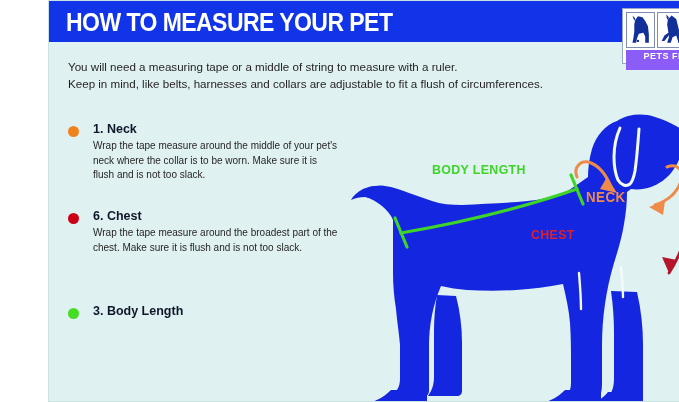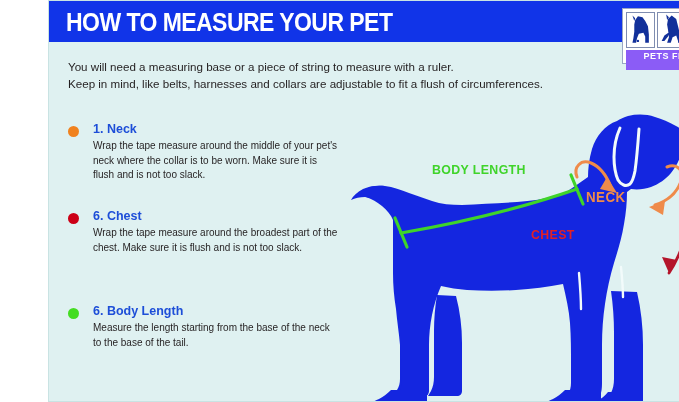--- a/index.html
+++ b/index.html
@@ -104,21 +104,21 @@
   .step-bullet {
     position: absolute;
     left: 0; top: 4px;
     width: 11px; height: 11px;
     border-radius: 50%;
   }
   .step-title {
     margin-left: 25px;
     font-size: 12.5px;
     font-weight: bold;
-    color: #1d4ed8;
+    color: #0f172a;
     line-height: 15px;
   }
   .step-body {
     margin-left: 25px;
     margin-top: 2px;
     font-size: 10px;
     line-height: 14.5px;
     color: #231f20;
   }
 
@@ -181,40 +181,39 @@
       <div class="logo-box">
         <svg viewBox="0 0 30 36" preserveAspectRatio="xMidYMid meet" aria-hidden="true">
           <path fill="#12309a" d="M6 8 L4 11 L8 13 L11 17 L12 24 L11 31 L15 31 L16 24 L20 22 L23 27 L23 31 L26 31 L26 21 L23 14 L18 9 L12 7 Z M5 7 L2 4 L4 10 Z"></path>
         </svg>
       </div>
     </div>
     <div id="logo-wordmark">PETS FIRST</div>
   </div>
 
   <div id="intro">
-    <div class="intro-line">You will need a measuring base or a piece of string to measure with a ruler.</div>
+    <div class="intro-line">You will need a measuring tape or a middle of string to measure with a ruler.</div>
     <div class="intro-line">Keep in mind, like belts, harnesses and collars are adjustable to fit a flush of circumferences.</div>
   </div>
 
   <div class="step" id="step-1">
     <span class="step-bullet" style="background:#f0821e"></span>
     <div class="step-title">1. Neck</div>
     <div class="step-body">Wrap the tape measure around the middle of your pet's neck where the collar is to be worn. Make sure it is flush and is not too slack.</div>
   </div>
 
   <div class="step" id="step-2">
     <span class="step-bullet" style="background:#cc0016"></span>
     <div class="step-title">6. Chest</div>
     <div class="step-body">Wrap the tape measure around the broadest part of the chest. Make sure it is flush and is not too slack.</div>
   </div>
 
   <div class="step" id="step-3">
     <span class="step-bullet" style="background:#44dd22"></span>
-    <div class="step-title">6. Body Length</div>
-    <div class="step-body">Measure the length starting from the base of the neck to the base of the tail.</div>
+    <div class="step-title">3. Body Length</div>
   </div>
 
   <div id="diagram">
     <svg width="379" height="298" viewBox="0 0 379 298" aria-hidden="true">
 
       <g>
         <path fill="#1426e0" d="
           M268 16
           C256 20 247 31 243 44
           C240 54 239 64 239 72

